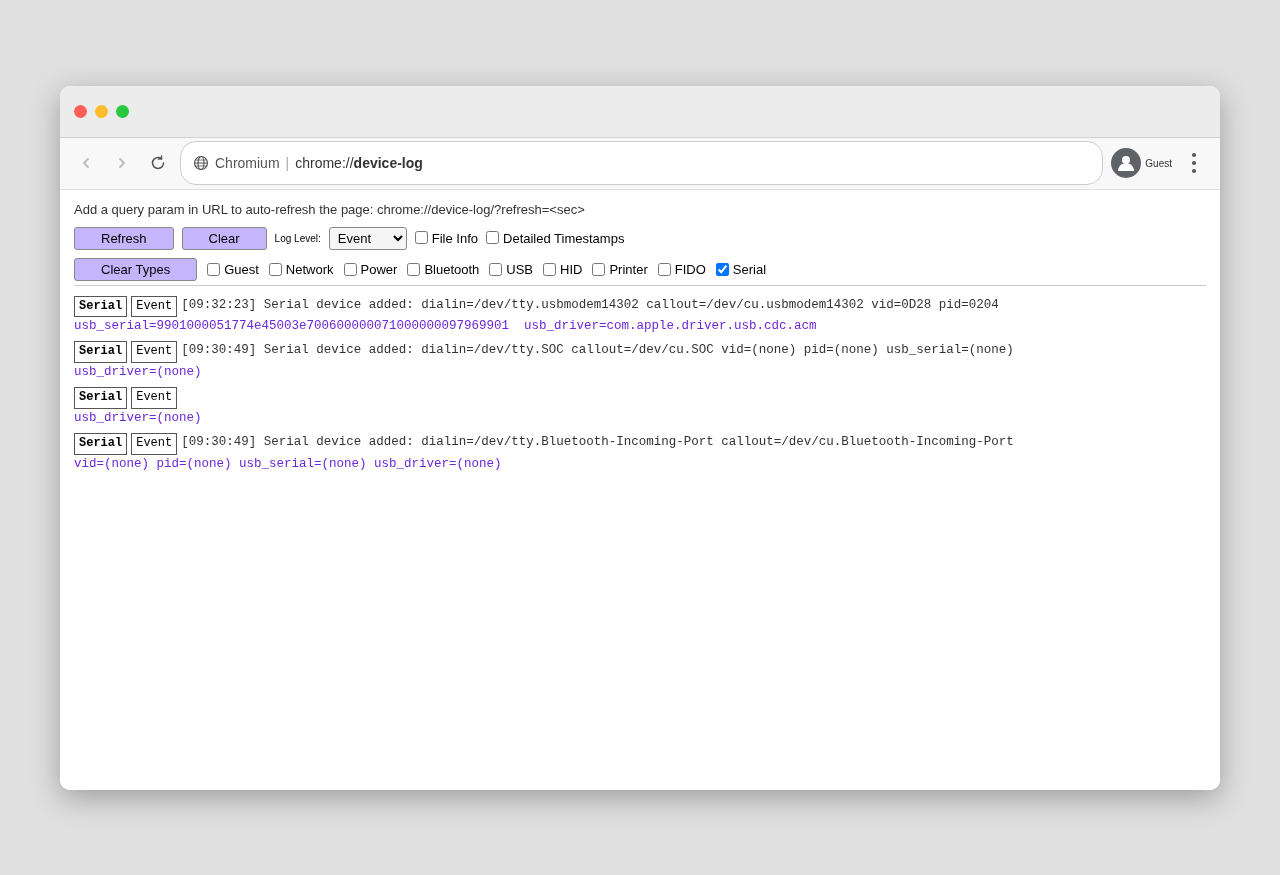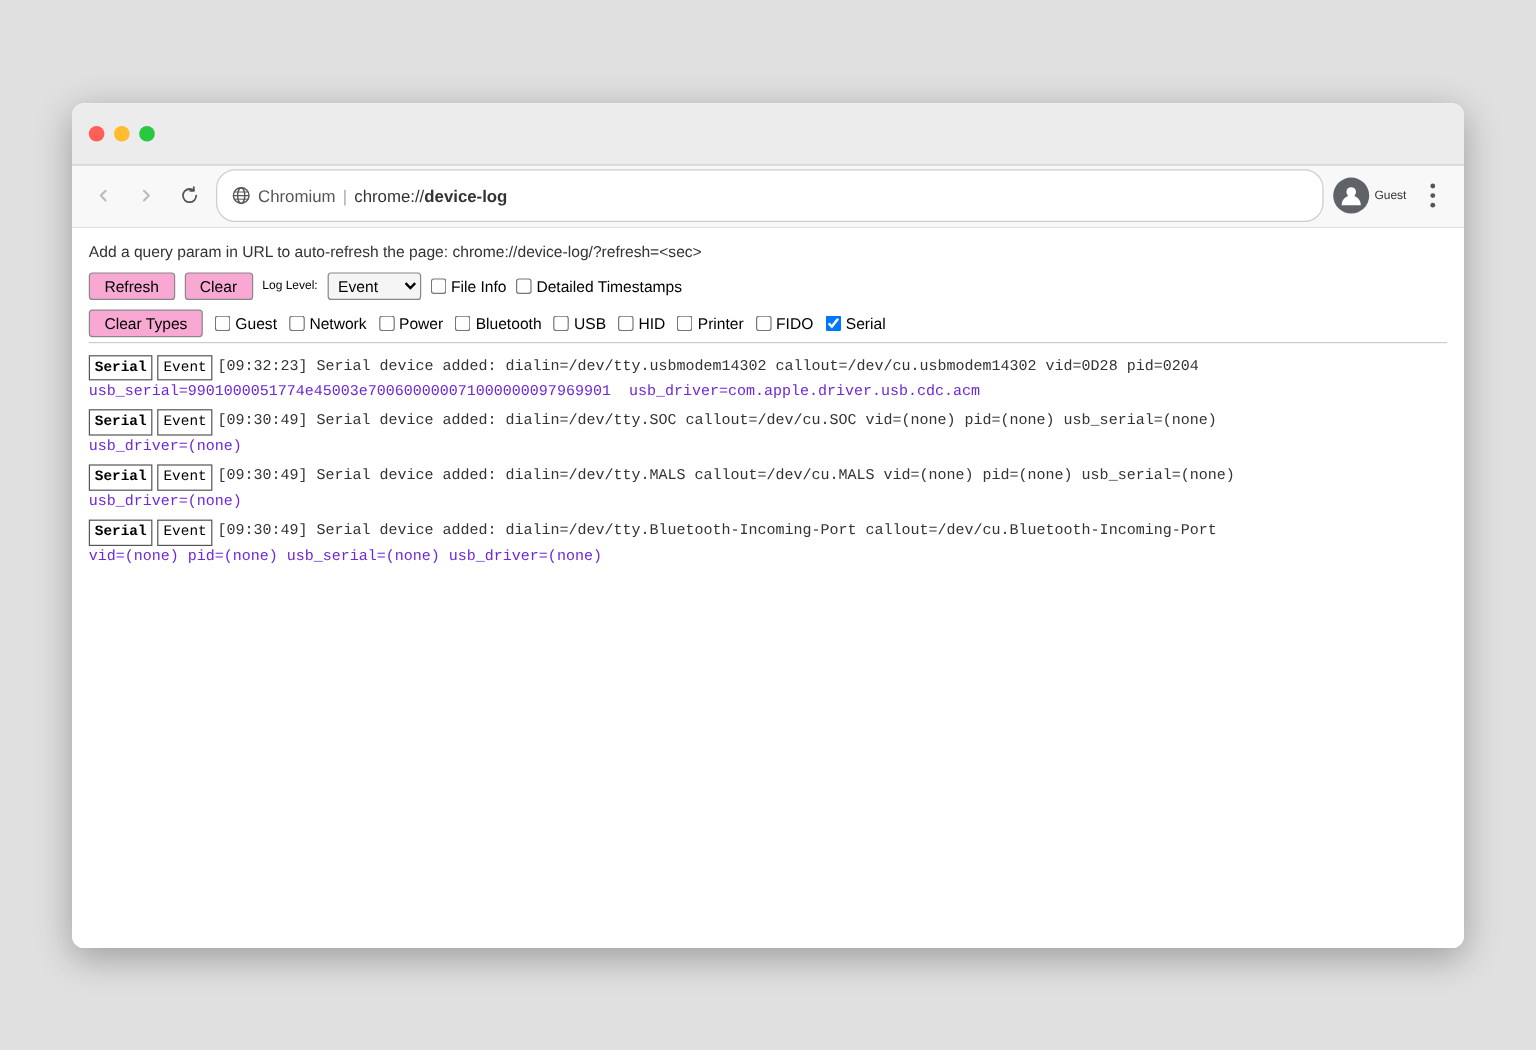--- a/index.html
+++ b/index.html
@@ -212,43 +212,43 @@
       margin-bottom: 8px;
     }
     .controls-row2 {
       display: flex;
       align-items: center;
       gap: 10px;
       margin-bottom: 4px;
       flex-wrap: wrap;
     }
     .ctrl-btn {
-      padding: 3px 12px;
+      padding: 3px 26px;
       font-size: 13px;
       border: 1px solid #888;
       border-radius: 3px;
-      background: #f9a8d4;
+      background: #c4b5fd;
       cursor: pointer;
       font-family: -apple-system, sans-serif;
     }
     .log-level-label {
       font-family: Liberation Sans, sans-serif;
       font-size: 10px;
     }
     .log-level-select {
       font-size: 13px;
       padding: 2px 4px;
       border: 1px solid #888;
       border-radius: 3px;
       background: #f5f5f5;
       font-family: -apple-system, sans-serif;
     }
     .checkbox-label {
       display: flex;
-      align-items: center;
+      align-items: flex-start;
       gap: 4px;
       font-family: -apple-system, sans-serif;
       font-size: 13px;
       cursor: pointer;
     }
     .type-checkbox {
       display: flex;
       align-items: center;
       gap: 4px;
       font-family: -apple-system, sans-serif;
@@ -442,21 +442,20 @@
           <span class="tag">Event</span>
           <span class="log-text">[09:30:49] Serial device added: dialin=/dev/tty.SOC callout=/dev/cu.SOC vid=(none) pid=(none) usb_serial=(none)</span>
         </div>
         <div class="log-text-cont">usb_driver=(none)</div>
       </div>
 
       <div class="log-entry">
         <div class="tag-row">
           <span class="tag tag-serial">Serial</span>
           <span class="tag">Event</span>
-          <span class="log-text">[09:30:49] Serial device added: dialin=/dev/tty.MALS callout=/dev/cu.MALS vid=(none) pid=(none) usb_serial=(none)</span>
         </div>
         <div class="log-text-cont">usb_driver=(none)</div>
       </div>
 
       <div class="log-entry">
         <div class="tag-row">
           <span class="tag tag-serial">Serial</span>
           <span class="tag">Event</span>
           <span class="log-text">[09:30:49] Serial device added: dialin=/dev/tty.Bluetooth-Incoming-Port callout=/dev/cu.Bluetooth-Incoming-Port</span>
         </div>

